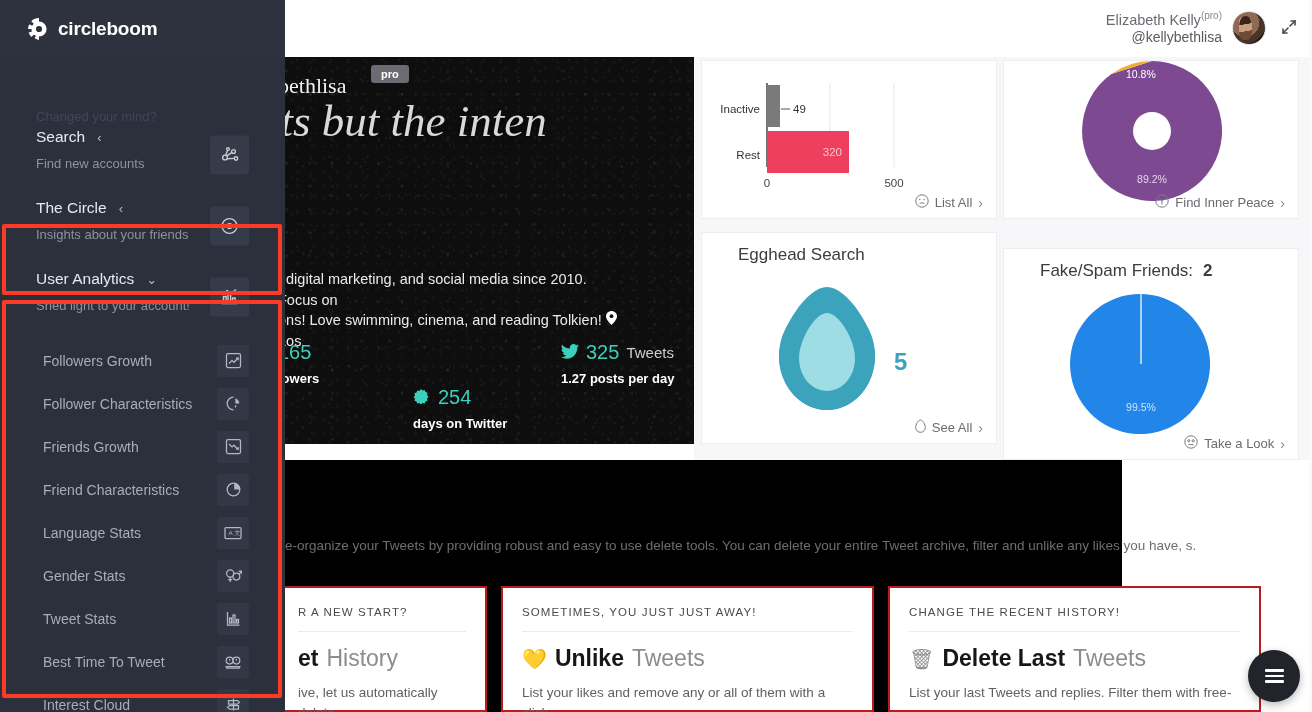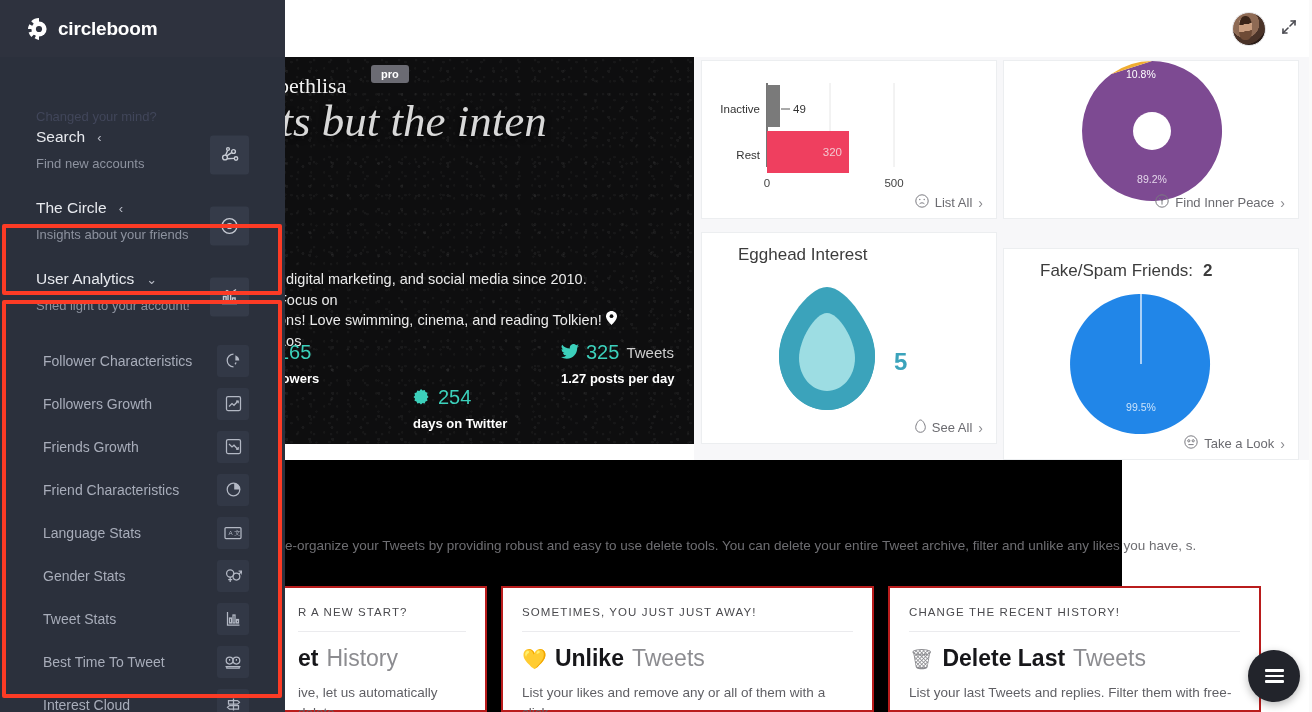--- a/index.html
+++ b/index.html
@@ -192,20 +192,24 @@
 
   .right-edge { position:absolute; right:0; top:0; width:3px; height:712px; background:#fafafa; }
 </style>
 </head>
 <body>
 
 <div id="app">
 
   <div class="topbar">
     <div class="user-block">
+      <div class="user-names">
+        <div class="user-name"><span>Elizabeth Kelly</span><span class="pro-sup">(pro)</span></div>
+        <div class="user-handle">@kellybethlisa</div>
+      </div>
       <div class="avatar"></div>
     </div>
     <div class="expand-icon">
       <svg width="18" height="18" viewBox="0 0 18 18" fill="none" stroke="#4a4a50" stroke-width="1.6" stroke-linecap="round">
         <path d="M11 3h4v4"></path>
           <path d="M15 3l-5 5"></path>
           <path d="M7 15H3v-4"></path>
           <path d="M3 15l5-5"></path>
       </svg>
     </div>
@@ -309,21 +313,21 @@
             <path d="M4.3 4.6c1.2 0 1.3 2 2.7 2s1.5-2 2.7-2"></path>
             <path d="M7 6.6v4"></path>
           </svg>
       </span>
       <span>Find Inner Peace</span>
       <span class="chev">›</span>
     </div>
   </div>
 
   <div class="card" id="card-egghead">
-    <div class="card-title">Egghead Interest</div>
+    <div class="card-title">Egghead Search</div>
     <svg style="position:absolute;left:75px;top:50px" width="110" height="128" viewBox="0 0 110 128">
       <ellipse cx="50" cy="73" rx="48" ry="54" fill="#3ba3bb"></ellipse>
       <path d="M50 4c-20 0-48 42-48 69 0 30 22 54 48 54s48-24 48-54C98 46 70 4 50 4z" fill="#3ba3bb"></path>
       <path d="M50 30c-12 0-28 27-28 45 0 19 13 33 28 33s28-14 28-33C78 57 62 30 50 30z" fill="#9ddde3"></path>
     </svg>
     <div class="egg-num" style="left:192px;top:115px">5</div>
     <div class="card-link">
       <span>
         <svg width="11" height="14" viewBox="0 0 11 14" fill="none" stroke="#7a7a80" stroke-width="1">
             <path d="M5.5 1C3.2 1 .7 5.6.7 8.4c0 2.8 2.1 4.9 4.8 4.9s4.8-2.1 4.8-4.9C10.3 5.6 7.8 1 5.5 1z"></path>
@@ -469,37 +473,37 @@
               <rect x="9" y="7.5" width="2.6" height="8.5"></rect>
               <rect x="13.5" y="11.5" width="2.6" height="4.5"></rect>
               <path d="M4 7l4-3 4 2.5 5-3.5"></path>
             </svg>
         </div>
       </div>
 
       <div style="padding-top:7px">
 
         <div class="sub-item">
+          <span class="sub-label">Followers Growth</span>
+          <span class="sub-tile">
+            <svg width="17" height="17" viewBox="0 0 17 17">
+                <rect x="1.5" y="1.5" width="14" height="14" rx="1.5"></rect>
+                <path d="M4 11.5l3-3 2 1.8 4-4.3"></path>
+                <path d="M11 6h2.2v2.2"></path>
+              </svg>
+          </span>
+        </div>
+
+        <div class="sub-item">
           <span class="sub-label">Follower Characteristics</span>
           <span class="sub-tile">
             <svg width="17" height="17" viewBox="0 0 17 17">
                 <path d="M8.5 2.2a6.3 6.3 0 100 12.6"></path>
                 <path d="M10.4 3.2a6.3 6.3 0 013.9 5.3H10.4z" fill="#b3b8c4" stroke="none"></path>
                 <path d="M11 10.4a4 4 0 01-1 1.9"></path>
-              </svg>
-          </span>
-        </div>
-
-        <div class="sub-item">
-          <span class="sub-label">Followers Growth</span>
-          <span class="sub-tile">
-            <svg width="17" height="17" viewBox="0 0 17 17">
-                <rect x="1.5" y="1.5" width="14" height="14" rx="1.5"></rect>
-                <path d="M4 11.5l3-3 2 1.8 4-4.3"></path>
-                <path d="M11 6h2.2v2.2"></path>
               </svg>
           </span>
         </div>
 
         <div class="sub-item">
           <span class="sub-label">Friends Growth</span>
           <span class="sub-tile">
             <svg width="17" height="17" viewBox="0 0 17 17">
                 <rect x="1.5" y="1.5" width="14" height="14" rx="1.5"></rect>
                 <path d="M4 6l3 3 2-1.8 4 4.3"></path>

